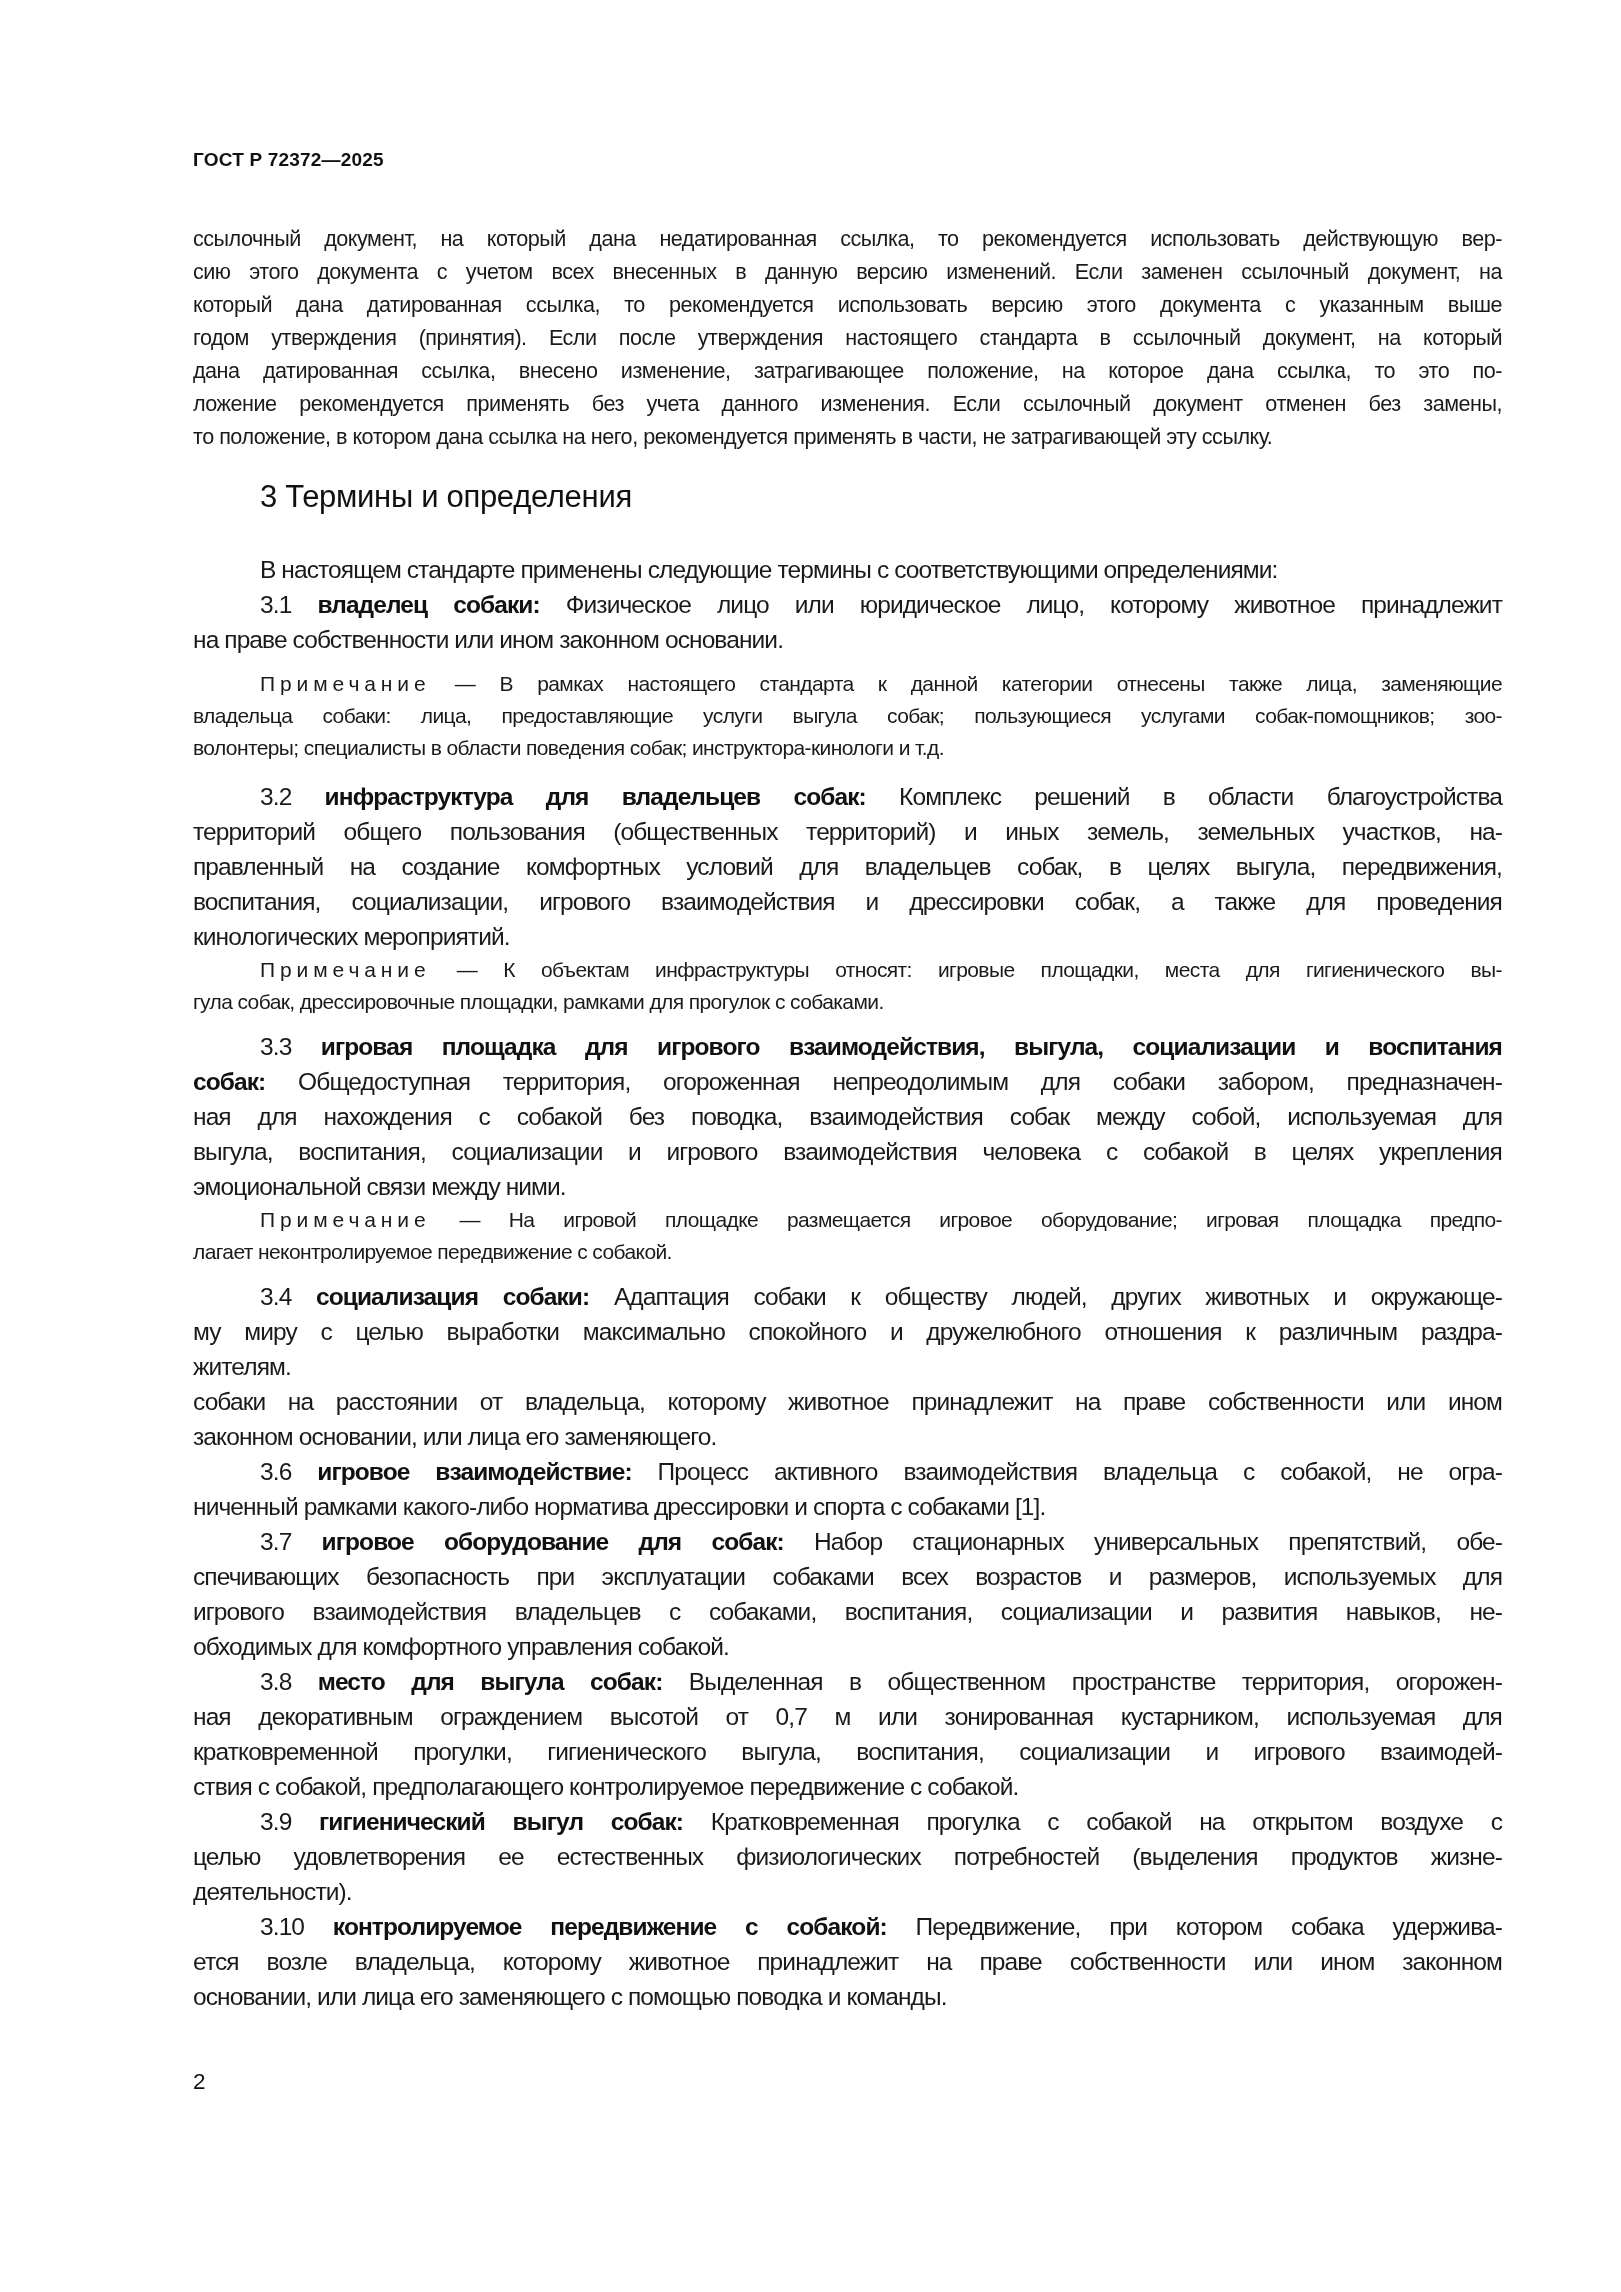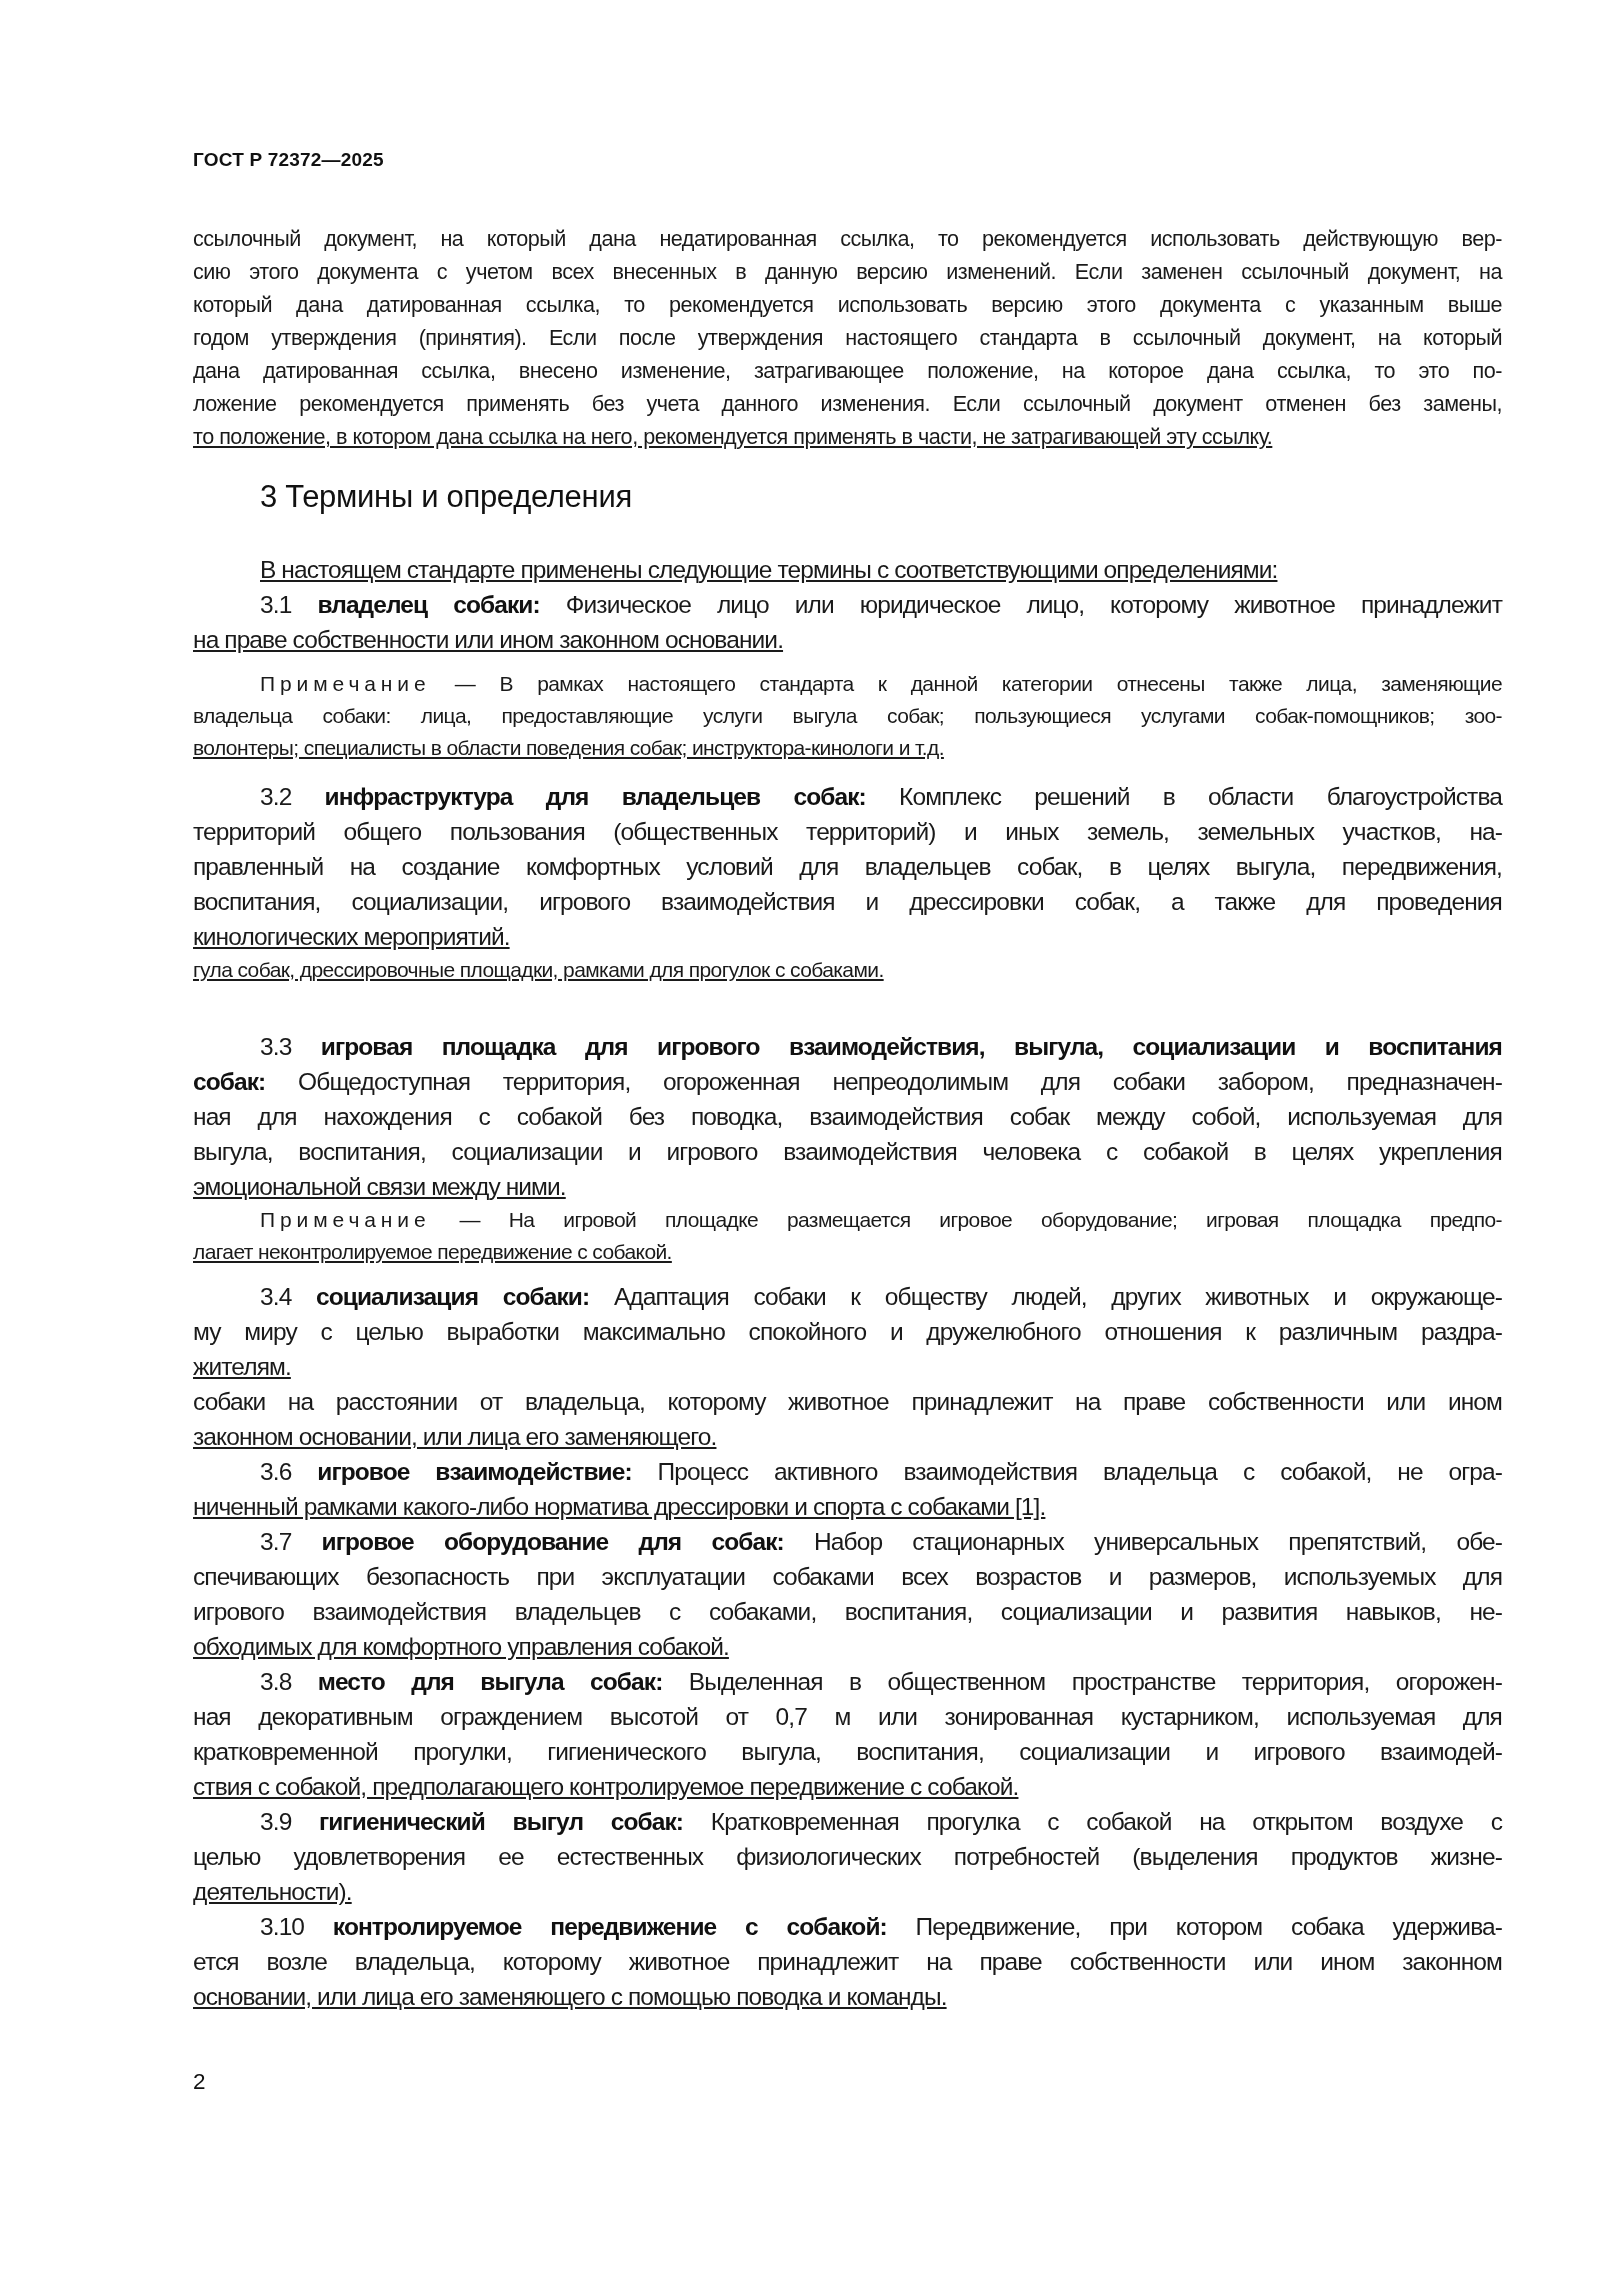--- a/index.html
+++ b/index.html
@@ -3,21 +3,21 @@
 <meta charset="utf-8">
 <style>
   html, body { margin: 0; padding: 0; background: #ffffff; }
   body { width: 1621px; height: 2293px; position: relative; overflow: hidden;
          font-family: "Liberation Sans", sans-serif; color: #1a1a1a; }
   .doc-header { position: absolute; left: 193px; top: 149px; font-weight: bold;
                 font-size: 19px; letter-spacing: 0.2px; color: #111; white-space: nowrap; }
   .block { position: absolute; left: 193px; width: 1309px; }
   .line { display: block; white-space: nowrap; text-align: justify; text-align-last: justify;
           overflow: visible; }
-  .line.last { text-align-last: left; text-decoration: underline; }
+  .line.last { text-align-last: left; }
   .line.indent { padding-left: 67px; }
   
   .intro { top: 222px; font-size: 21.6px; line-height: 33px; letter-spacing: -0.5px; }
   .section-title { position: absolute; left: 260px; top: 479px; font-size: 31px;
                    font-weight: normal; color: #111; white-space: nowrap; letter-spacing: -0.3px; }
   .defs { font-size: 24.5px; line-height: 35px; letter-spacing: -0.9px; }
   .note { font-size: 21px; line-height: 32px; letter-spacing: -0.6px; }
   .note-label { letter-spacing: 4.9px; margin-top: 8px; }
   b { font-weight: bold; color: #111; }
   .page-number { position: absolute; left: 193px; top: 2069px; font-size: 22.5px; color: #111; }
@@ -53,20 +53,21 @@
 
 <div class="block defs" style="top:779px">
   <span class="line indent"><span>3.2</span> <b>инфраструктура для владельцев собак:</b> <span>Комплекс решений в области благоустройства</span></span>
   <span class="line">территорий общего пользования (общественных территорий) и иных земель, земельных участков, на-</span>
   <span class="line">правленный на создание комфортных условий для владельцев собак, в целях выгула, передвижения,</span>
   <span class="line">воспитания, социализации, игрового взаимодействия и дрессировки собак, а также для проведения</span>
   <span class="line last">кинологических мероприятий.</span>
 </div>
 
 <div class="block note" style="top:954px">
+  <span class="line indent"><span class="note-label">Примечание</span> <span>— К объектам инфраструктуры относят: игровые площадки, места для гигиенического вы-</span></span>
   <span class="line last">гула собак, дрессировочные площадки, рамками для прогулок с собаками.</span>
 </div>
 
 <div class="block defs" style="top:1029px">
   <span class="line indent"><span>3.3</span> <b>игровая площадка для игрового взаимодействия, выгула, социализации и воспитания</b></span>
   <span class="line"><b>собак:</b> <span>Общедоступная территория, огороженная непреодолимым для собаки забором, предназначен-</span></span>
   <span class="line">ная для нахождения с собакой без поводка, взаимодействия собак между собой, используемая для</span>
   <span class="line">выгула, воспитания, социализации и игрового взаимодействия человека с собакой в целях укрепления</span>
   <span class="line last">эмоциональной связи между ними.</span>
 </div>

